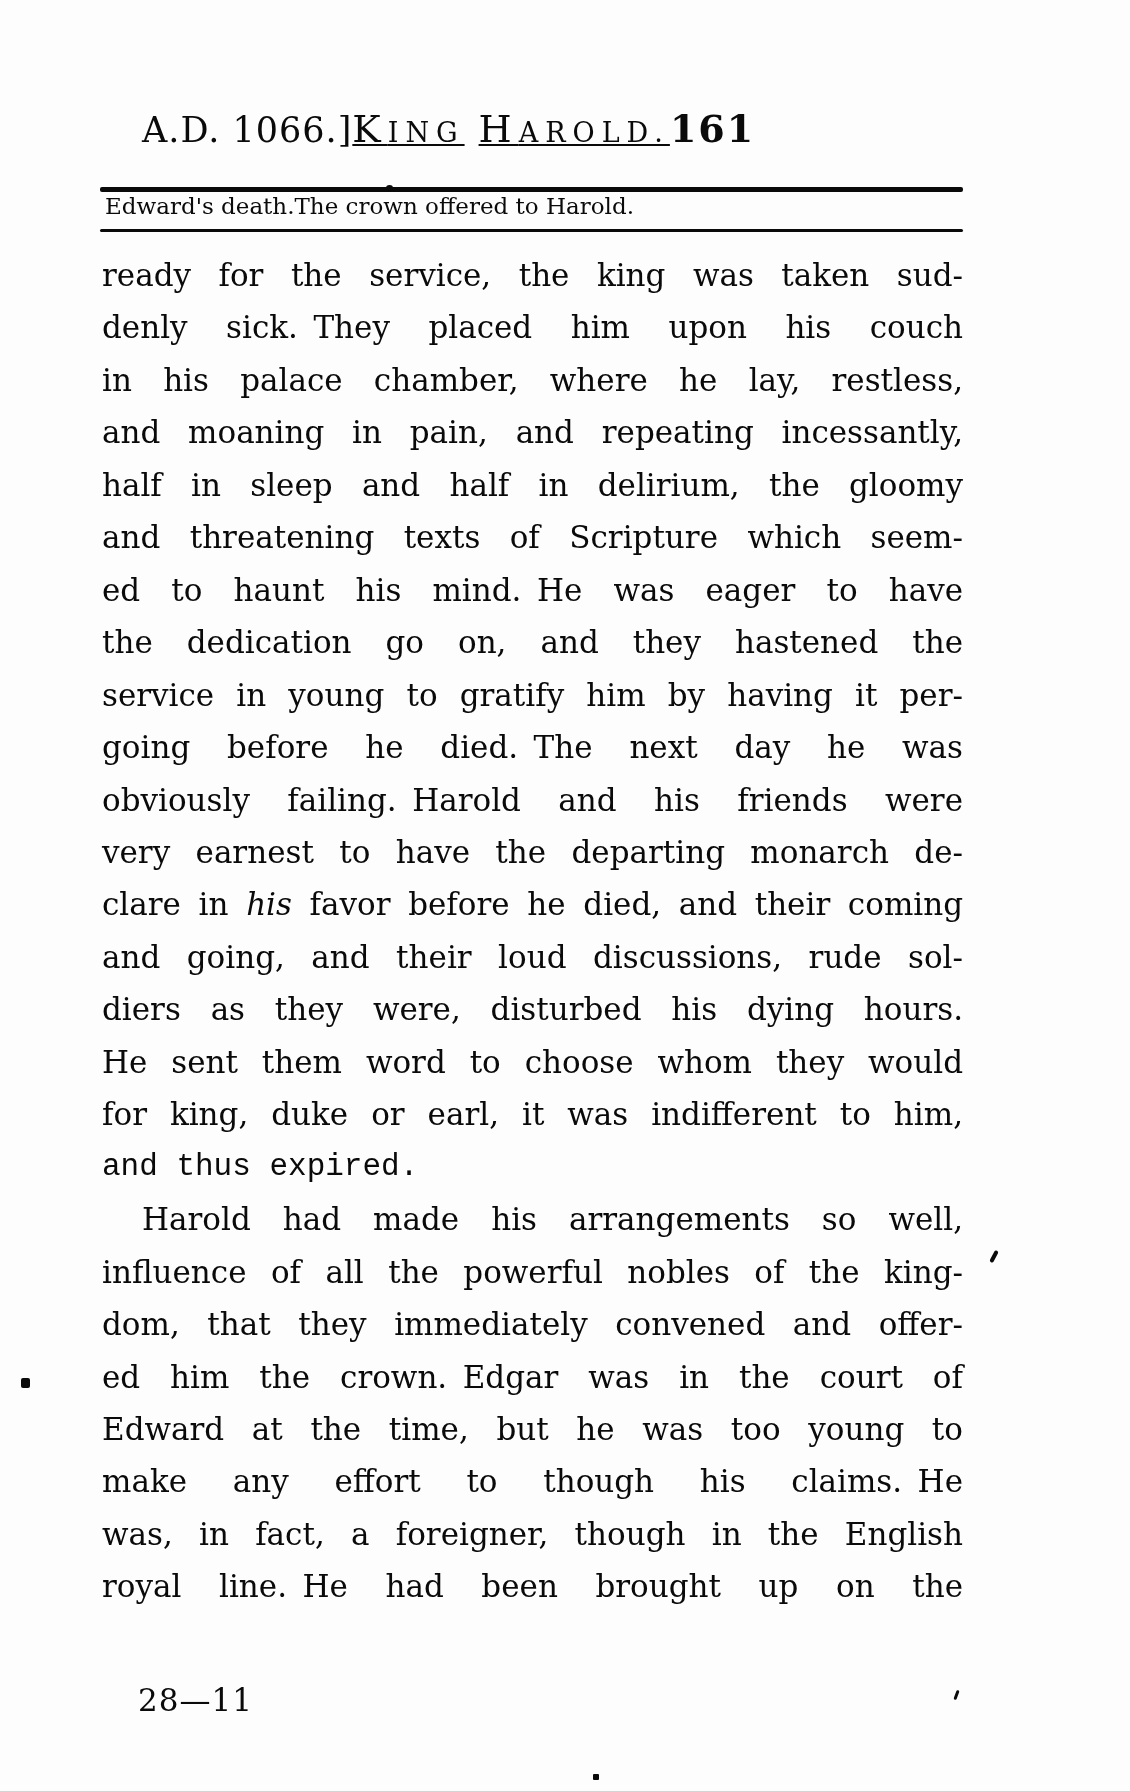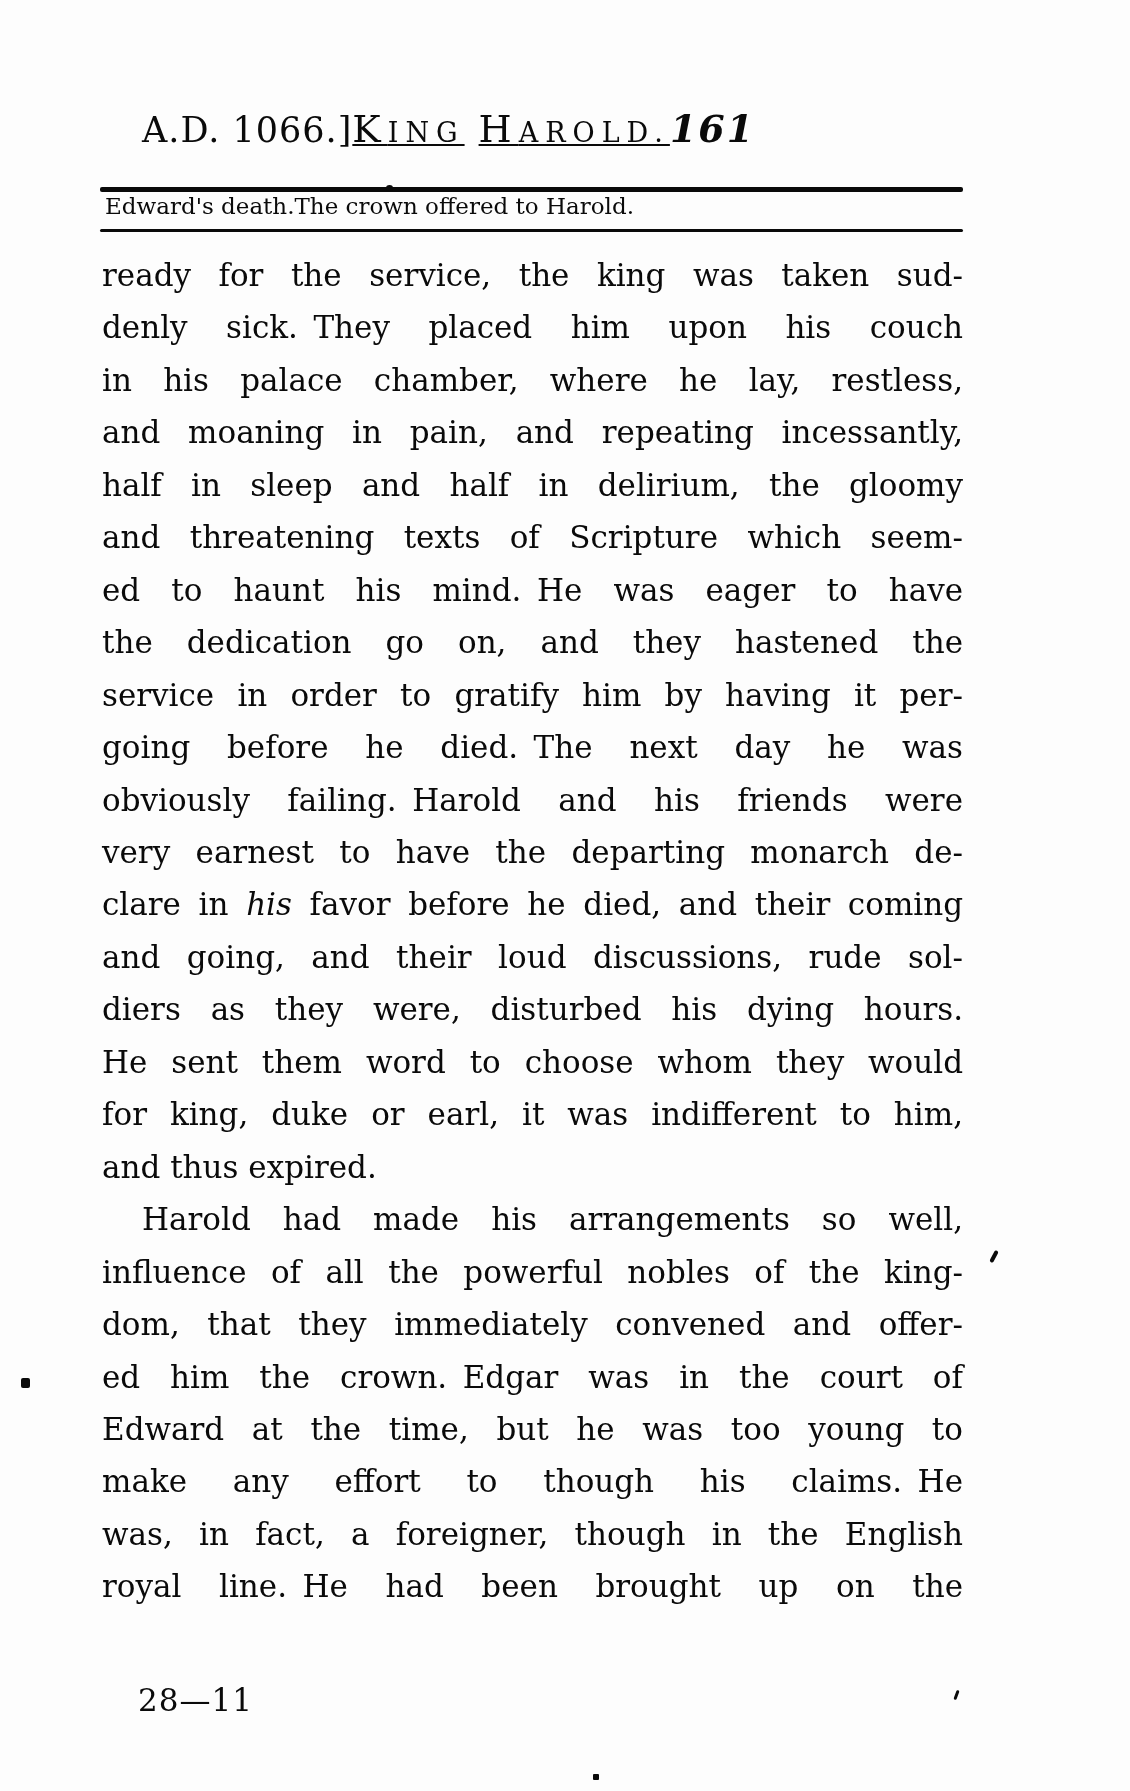--- a/index.html
+++ b/index.html
@@ -15,21 +15,21 @@
 
   
   .header {
     position:absolute; left:106px; top:106px; width:858px;
     display:flex; align-items:baseline;margin-left:36px;
   }
   .h-era   { font-size:35px; letter-spacing:1px; }
   .h-title { font-size:27px; letter-spacing:7px; white-space:nowrap;text-decoration:underline; }
   .h-title .cap { font-size:38px; letter-spacing:7px; }
   .h-title .gap { display:inline-block; width:14px; }
-  .h-num   { font-size:38px; font-weight:bold; letter-spacing:2px;font-style:italic; }
+  .h-num   { font-size:38px; font-weight:bold; letter-spacing:2px; }
 
   
   .rule-top    { position:absolute; left:100px; top:187px; width:863px; height:5px; background:#0a0a0a; border-radius:2px; }
   .rule-bottom { position:absolute; left:100px; top:229px; width:863px; height:3px; background:#0a0a0a; border-radius:2px; }
   .subheader {
     position:absolute; left:105px; top:193px; width:858px;
     display:flex; justify-content:flex-start;
     font-size:23px;
   }
   .subheader .rh-right { position:relative; }
@@ -38,21 +38,21 @@
     width:7px; height:6px; background:#0a0a0a;
     border-radius:50% 50% 45% 45%;
   }
 
   
   .body-text {
     position:absolute; left:102px; top:249px; width:861px;
     font-size:31px; line-height:52.45px;
   }
   .bl { text-align:justify; text-align-last:justify; }
-  .bl.left   { text-align:right; text-align-last:left; }
+  .bl.left   { text-align:right; text-align-last:left;font-family:Liberation Mono, monospace; }
   .bl.indent { text-indent:40px; }
   .it { font-style:italic; }
 
   
   .footer { position:absolute; left:138px; top:1682px; font-size:31px; letter-spacing:1px; }
 
   
   .mark-dot-left   { position:absolute; left:21px;  top:1378px; width:9px;  height:10px; background:#0a0a0a; border-radius:2px; }
   .mark-tick-right { position:absolute; left:992px; top:1250px; width:4px;  height:13px; background:#0a0a0a; border-radius:2px; transform:rotate(28deg); }
   .mark-tick-foot  { position:absolute; left:955px; top:1690px; width:3px;  height:10px; background:#0a0a0a; border-radius:2px; transform:rotate(20deg); }
@@ -80,21 +80,21 @@
 
   <div class="body-text">
     <div class="bl">ready for the service, the king was taken sud-</div>
     <div class="bl">denly sick. They placed him upon his couch</div>
     <div class="bl">in his palace chamber, where he lay, restless,</div>
     <div class="bl">and moaning in pain, and repeating incessantly,</div>
     <div class="bl">half in sleep and half in delirium, the gloomy</div>
     <div class="bl">and threatening texts of Scripture which seem-</div>
     <div class="bl">ed to haunt his mind. He was eager to have</div>
     <div class="bl">the dedication go on, and they hastened the</div>
-    <div class="bl">service in order to gratify him by having it per-</div>
+    <div class="bl">service in young to gratify him by having it per-</div>
     <div class="bl">going before he died. The next day he was</div>
     <div class="bl">obviously failing. Harold and his friends were</div>
     <div class="bl">very earnest to have the departing monarch de-</div>
     <div class="bl"><span>clare in </span><span class="it">his</span><span> favor before he died, and their coming</span></div>
     <div class="bl">and going, and their loud discussions, rude sol-</div>
     <div class="bl">diers as they were, disturbed his dying hours.</div>
     <div class="bl">He sent them word to choose whom they would</div>
     <div class="bl">for king, duke or earl, it was indifferent to him,</div>
     <div class="bl left">and thus expired.</div>
     <div class="bl indent">Harold had made his arrangements so well,</div>

